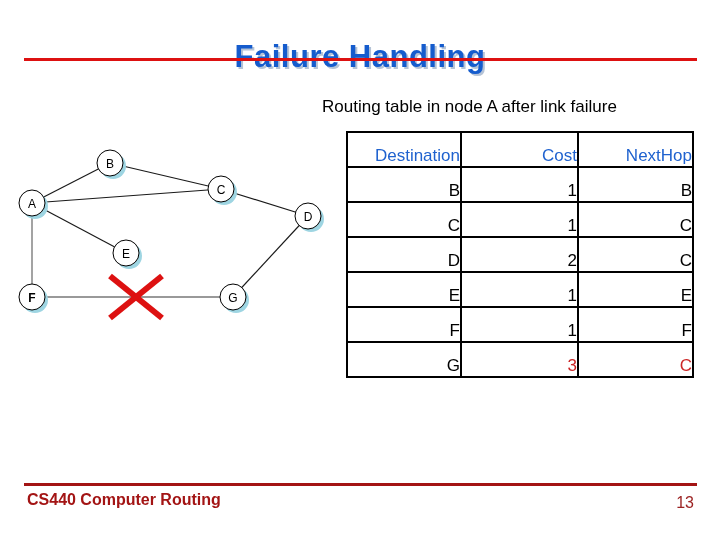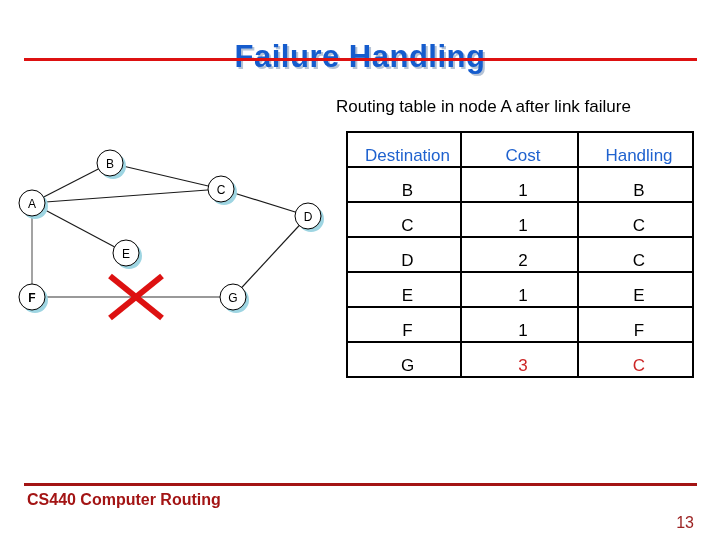--- a/index.html
+++ b/index.html
@@ -21,63 +21,63 @@
     color: #155ccd;
     text-shadow: 2px 2px 0 #b5c3d6;
     letter-spacing: 0.5px;
     margin-top: 22px;
   }
   .rule { position: absolute; left: 24px; width: 673px; height: 3px; }
   .top-rule { top: 58px; background: #dd1111; }
   .footer-rule { top: 483px; background: #a31414; }
   .subtitle {
     position: absolute;
-    left: 336px; top: 97px;
+    left: 322px; top: 97px;
     font-size: 17px;
     color: #000000;
   }
   .diagram-svg {
     position: absolute;
     left: 0; top: 130px;
     width: 340px; height: 215px;
   }
   .routing-table {
     position: absolute;
     left: 346px; top: 131px;
     width: 346px;
     border-collapse: collapse;
     table-layout: fixed;
     font-size: 17px;
   }
   .routing-table th, .routing-table td {
     border: 2px solid #000000;
     height: 35px;
     padding: 12px 0 0 7px;
-    text-align: center;
+    text-align: right;
     vertical-align: middle;
     font-weight: normal;
     color: #000000;
     background: #ffffff;
   }
   .routing-table th { color: #1f62cf; }
   .routing-table col.c1 { width: 114px; }
   .routing-table col.c2 { width: 117px; }
   .routing-table col.c3 { width: 115px; }
   .routing-table tr.highlight td.cost-cell,
   .routing-table tr.highlight td.nexthop-cell { color: #cc2626; }
   .footer-text {
     position: absolute;
     left: 27px; top: 491px;
     font-size: 16px;
     font-weight: bold;
     color: #a31414;
   }
   .page-number {
     position: absolute;
-    right: 26px; top: 514px;
+    right: 26px; top: 494px;
     font-size: 16px;
     color: #9c2323;
   }
 </style>
 </head>
 <body>
 
 <div class="slide">
 
   <h1 class="slide-title">Failure Handling</h1>
@@ -123,21 +123,21 @@
   <table class="routing-table">
     <colgroup>
         <col class="c1">
         <col class="c2">
         <col class="c3">
       </colgroup>
     <thead>
       <tr>
         <th>Destination</th>
         <th>Cost</th>
-        <th>Handling</th>
+        <th>NextHop</th>
       </tr>
     </thead>
     <tbody id="table-body">
       <tr>
         <td class="dest-cell">B</td>
         <td class="cost-cell">1</td>
         <td class="nexthop-cell">B</td>
       </tr>
       <tr>
         <td class="dest-cell">C</td>

